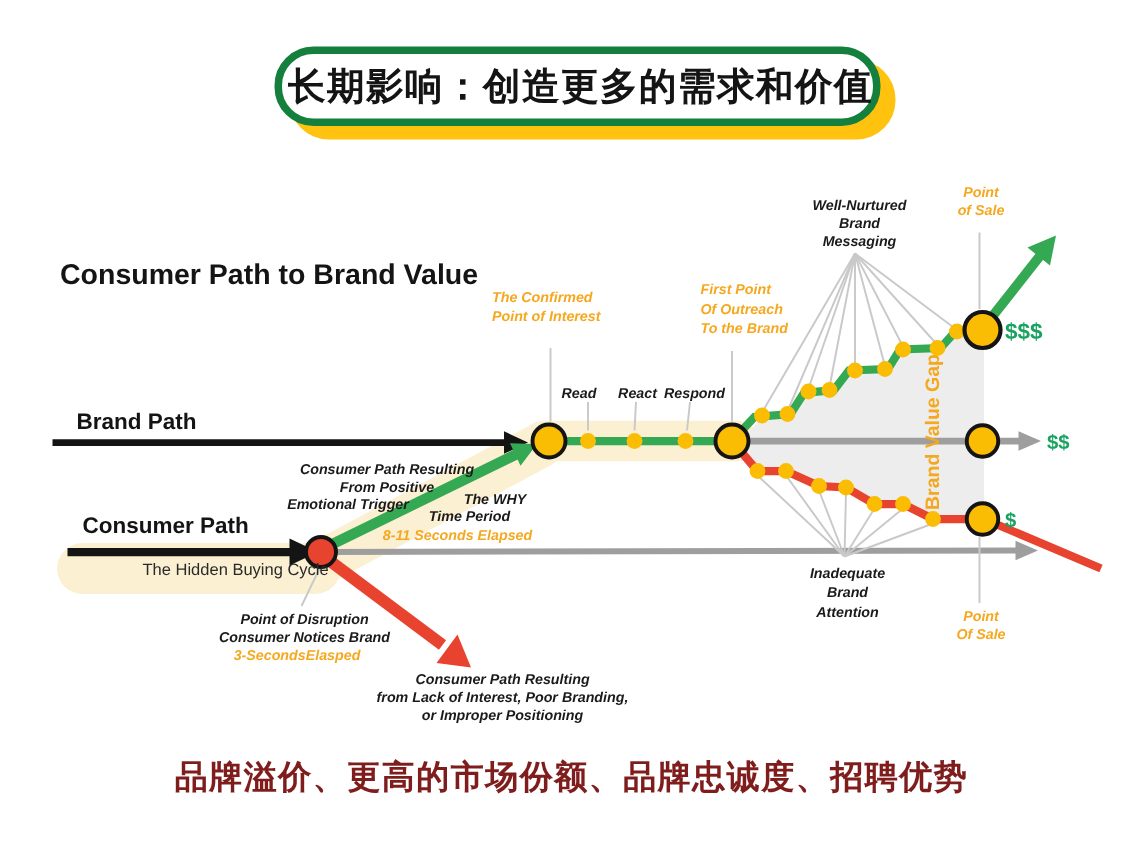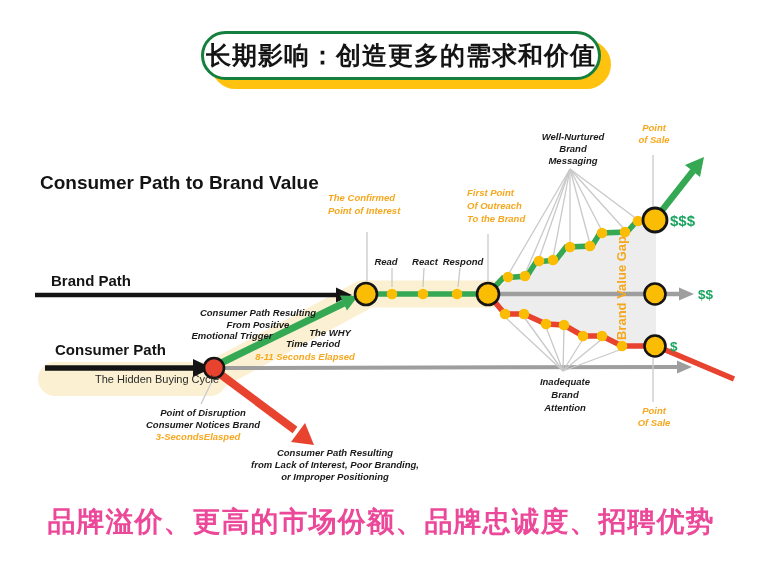--- a/index.html
+++ b/index.html
@@ -1,23 +1,23 @@
 <!DOCTYPE html>
 <html><head>
 <meta charset="utf-8">
 <style>
   html,body{margin:0;padding:0;background:#ffffff;}
   .canvas{position:relative;width:762px;height:567px;background:#ffffff;overflow:hidden;
           font-family:"Liberation Sans", sans-serif;}
-  .title-pill{position:absolute;left:201px;top:31px;width:394px;height:43px;
-          background:#ffffff;border:3px solid #15803d;border-radius:26px;
-          box-shadow:10px 9px 0 0 #ffc20e;display:flex;align-items:center;justify-content:center;}
+  .title-pill{position:absolute;left:183px;top:31px;width:394px;height:43px;
+          background:#ffffff;border:5px solid #15803d;border-radius:26px;
+          box-shadow:10px 9px 0 0 #ffc20e;display:flex;align-items:center;justify-content:flex-end;}
   .title-pill span{font-size:25px;font-weight:700;color:#141414;letter-spacing:1px;white-space:nowrap;}
   .footer-text{position:absolute;left:0;top:503px;width:762px;text-align:center;
-          font-size:28px;font-weight:700;color:#ec4899;letter-spacing:1px;}
+          font-size:22px;font-weight:700;color:#7f1d1d;letter-spacing:1px;}
   svg{position:absolute;left:0;top:0;}
   
   .t-heading{font:700 19px "Liberation Sans",sans-serif;fill:#141414;}
   .t-pathlabel{font:700 15px "Liberation Sans",sans-serif;fill:#141414;}
   .t-hidden{font:400 11px "Liberation Sans",sans-serif;fill:#2a2a2a;}
   .t-bi{font:italic 700 9.5px "Liberation Sans",sans-serif;fill:#1a1a1a;}
   .t-oi{font:italic 700 9.5px "Liberation Sans",sans-serif;fill:#f5a81f;}
   .t-gap{font:700 13px "Liberation Sans",sans-serif;fill:#f5a81f;}
   .t-dollar{font:700 15px "Liberation Sans",sans-serif;fill:#1aa25f;}
   .t-dollar-sm{font:700 13.5px "Liberation Sans",sans-serif;fill:#1aa25f;}

